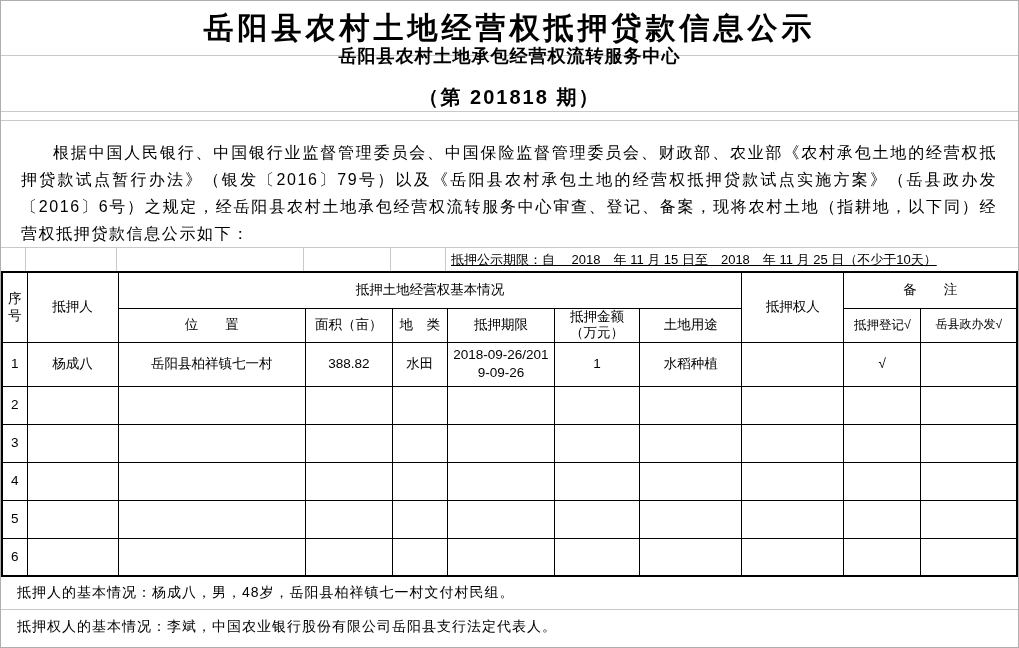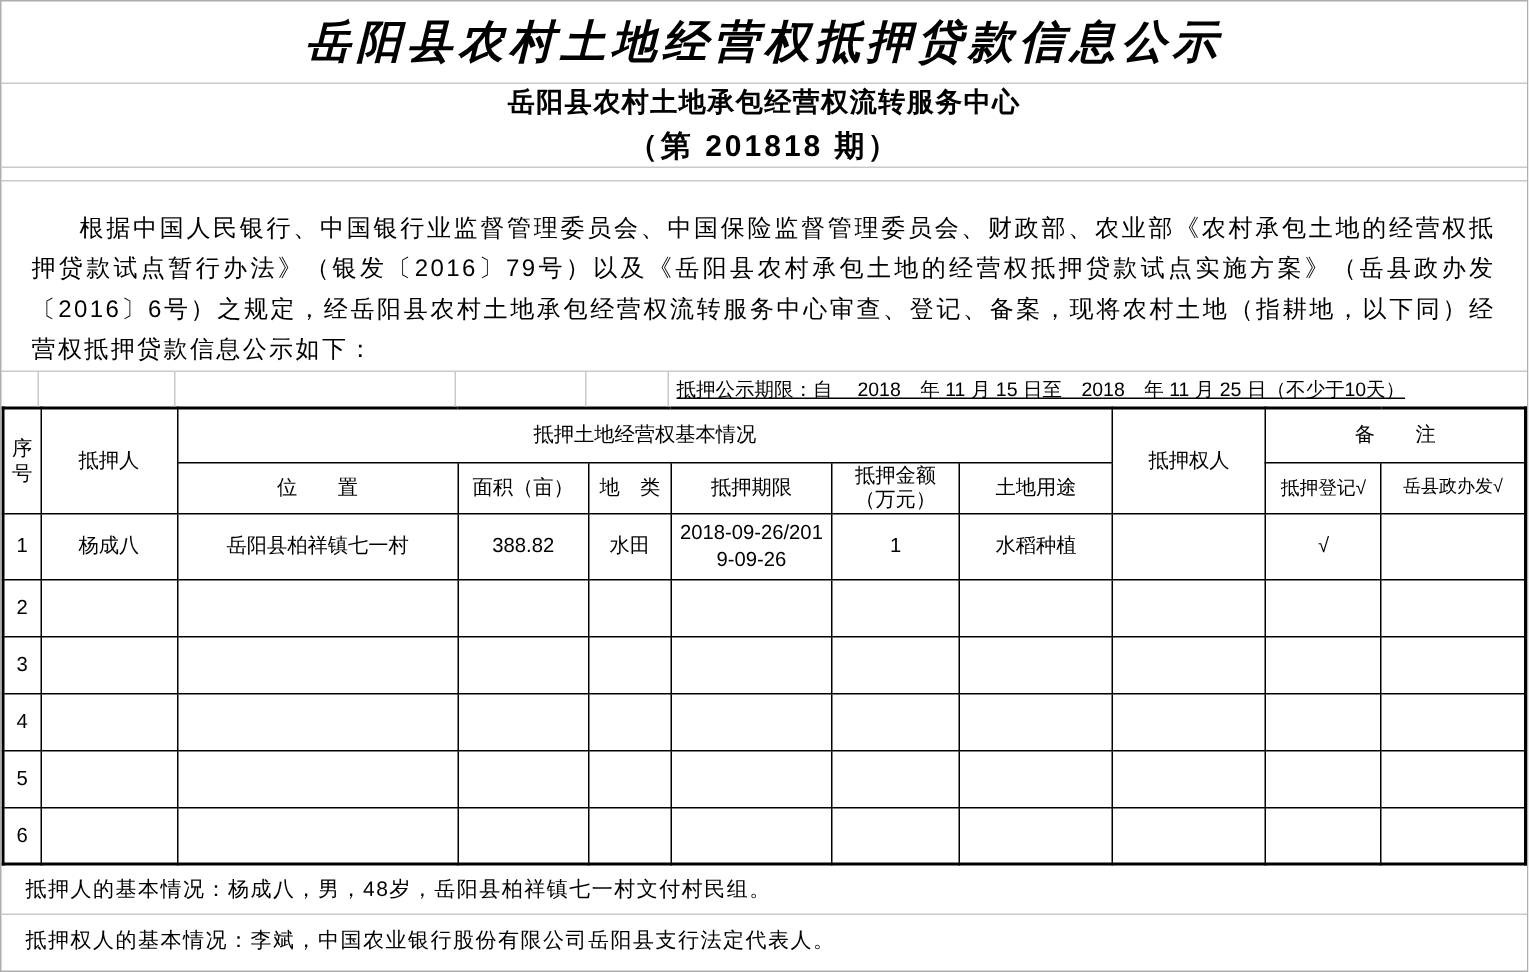--- a/index.html
+++ b/index.html
@@ -4,26 +4,26 @@
 <style>
   html,body { margin:0; padding:0; background:#fff; }
   .page {
     position:relative; width:1019px; height:648px; box-sizing:border-box;
     border:1px solid #aeaeae; background:#fff; color:#000;
     font-family:"Liberation Sans", sans-serif; overflow:hidden;
   }
   .title-bar {
     height:54px; border-bottom:1px solid #c9c9c9;
     display:flex; align-items:center; justify-content:center;
-    font-size:30px; font-weight:bold; letter-spacing:4px; white-space:nowrap;font-style:italic;
+    font-size:30px; font-weight:bold; letter-spacing:4px; white-space:nowrap;
   }
   .subtitle-block {
     height:55px; border-bottom:1px solid #c9c9c9;
-    display:flex; flex-direction:column; align-items:center; justify-content:space-between;
-    gap:3px; font-weight:bold;
+    display:flex; flex-direction:column; align-items:center; justify-content:flex-end;
+    gap:16px; font-weight:bold;
   }
   .subtitle-line1 { font-size:18px; letter-spacing:1px; }
   .subtitle-line2 { font-size:20px; letter-spacing:2px; }
   .gap-row { height:8px; border-bottom:1px solid #c9c9c9; }
   .intro { height:126px; overflow:hidden; padding:6px 9px 0 8px; box-sizing:border-box; }
   .intro p {
     margin:12px; text-indent:2em; font-size:16px; line-height:27px;
     letter-spacing:1.6px; text-align:justify;
   }
   .period-row {

